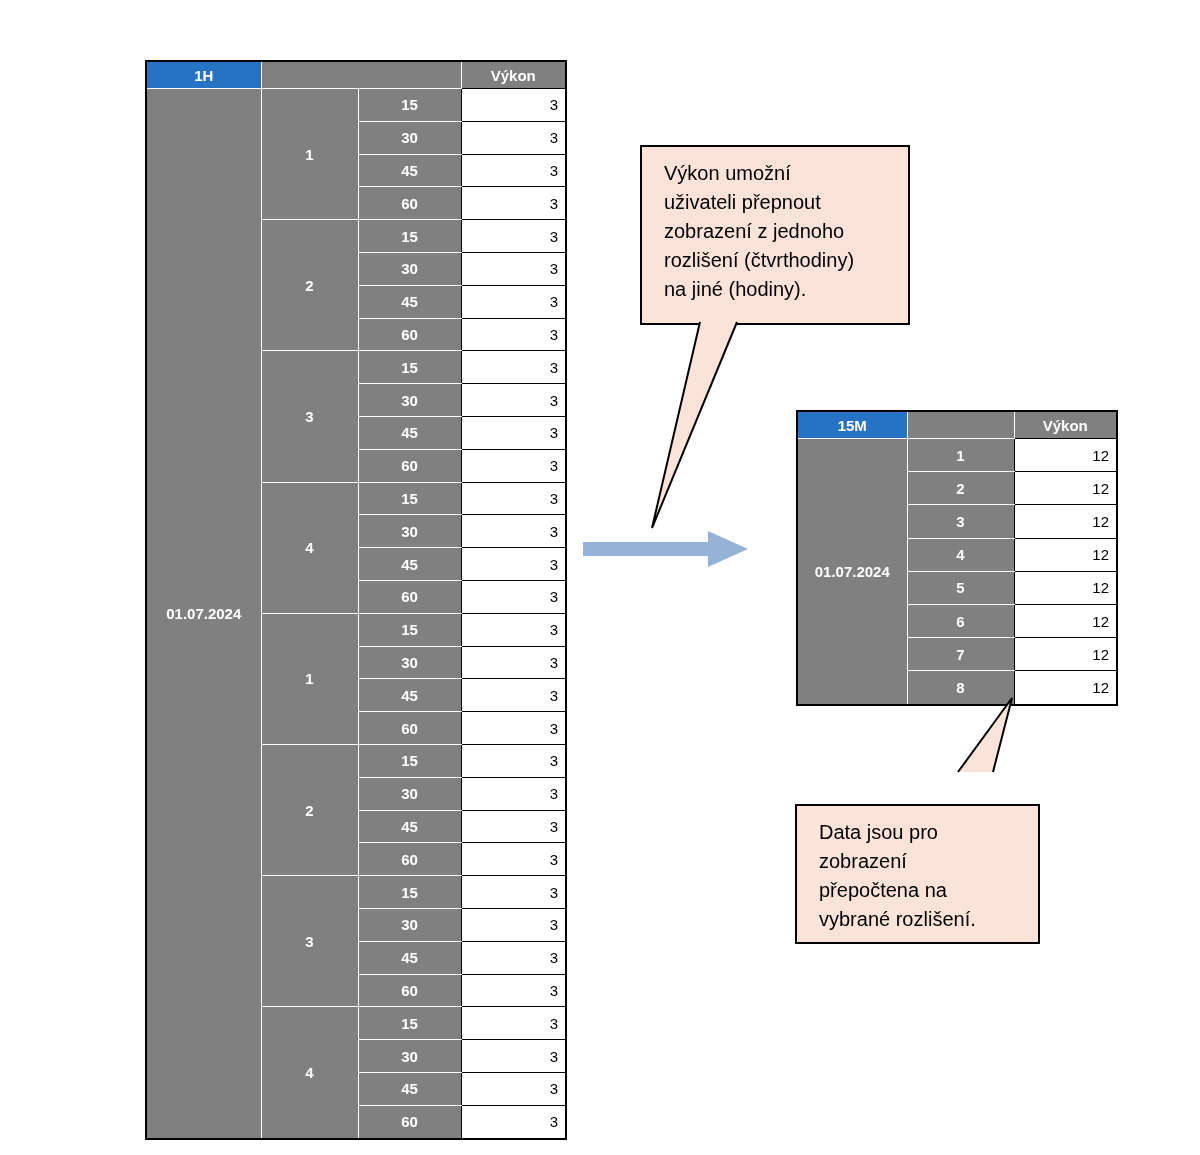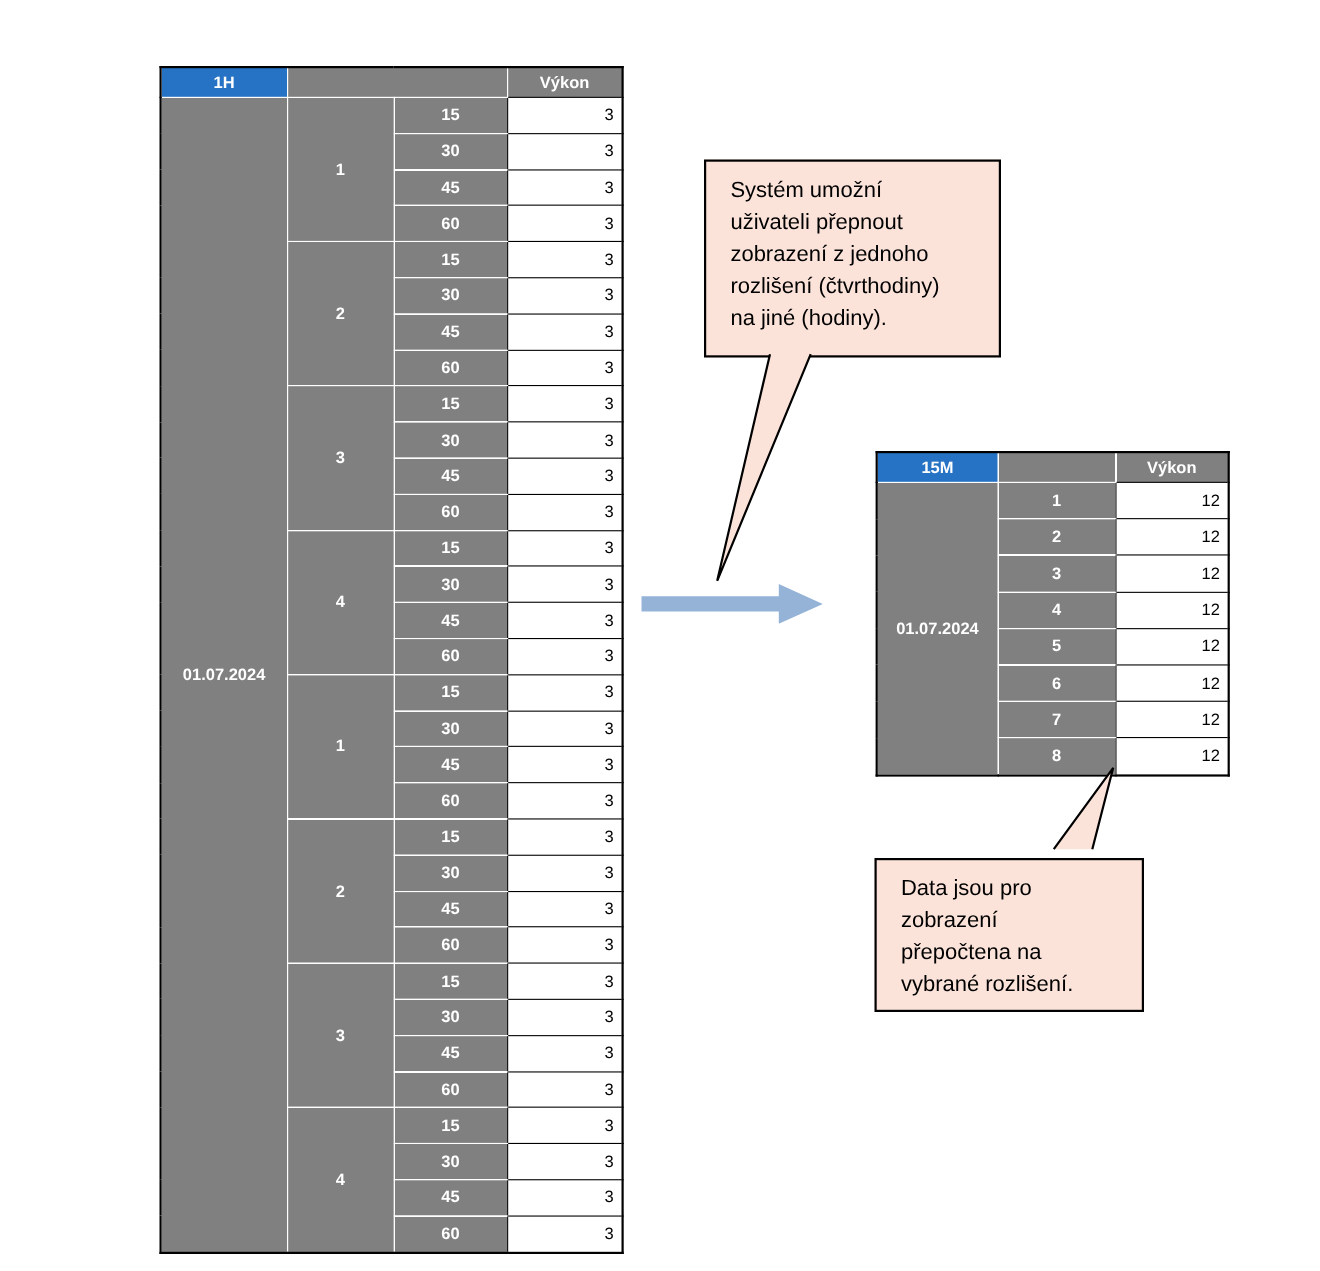--- a/index.html
+++ b/index.html
@@ -254,28 +254,28 @@
           <td class="val">12</td>
         </tr>
       </tbody>
   </table>
 
   <svg class="arrow" style="left:583px;top:531px;" width="165" height="36" viewBox="0 0 165 36">
     <polygon points="0,11 125,11 125,0 165,18 125,36 125,25 0,25"></polygon>
   </svg>
 
   <div class="callout" style="left:640px;top:145px;width:270px;height:180px;">
-    <div class="callout-text">Systém umožní
+    <div class="callout-text">Výkon umožní
 uživateli přepnout
 zobrazení z jednoho
 rozlišení (čtvrthodiny)
 na jiné (hodiny).</div>
   </div>
 
-  <div class="callout" style="left:795px;top:780px;width:245px;height:140px;">
+  <div class="callout" style="left:795px;top:804px;width:245px;height:140px;">
     <div class="callout-text">Data jsou pro
 zobrazení
 přepočtena na
 vybrané rozlišení.</div>
   </div>
 
   <svg class="tails" width="1200" height="1155" viewBox="0 0 1200 1155">
     <path d="M 737 322 L 652 528 L 700 322"></path>
     <path d="M 958 772 L 1012 698 L 993 772"></path>
   </svg>

